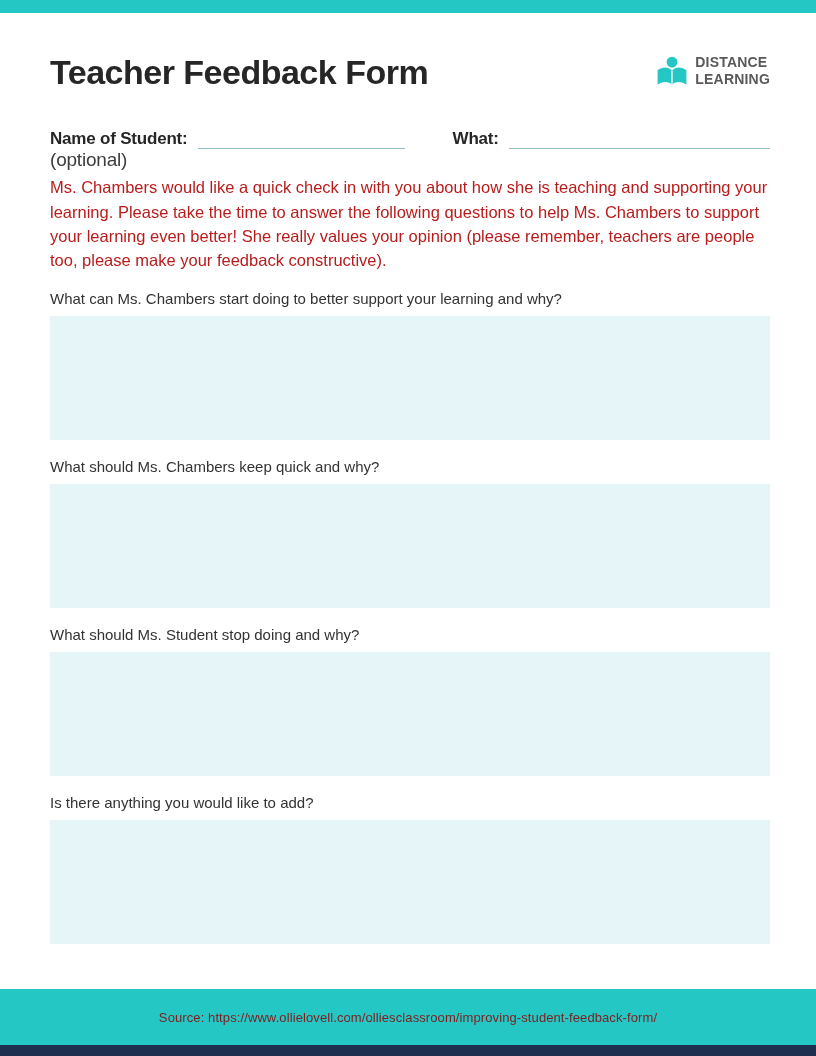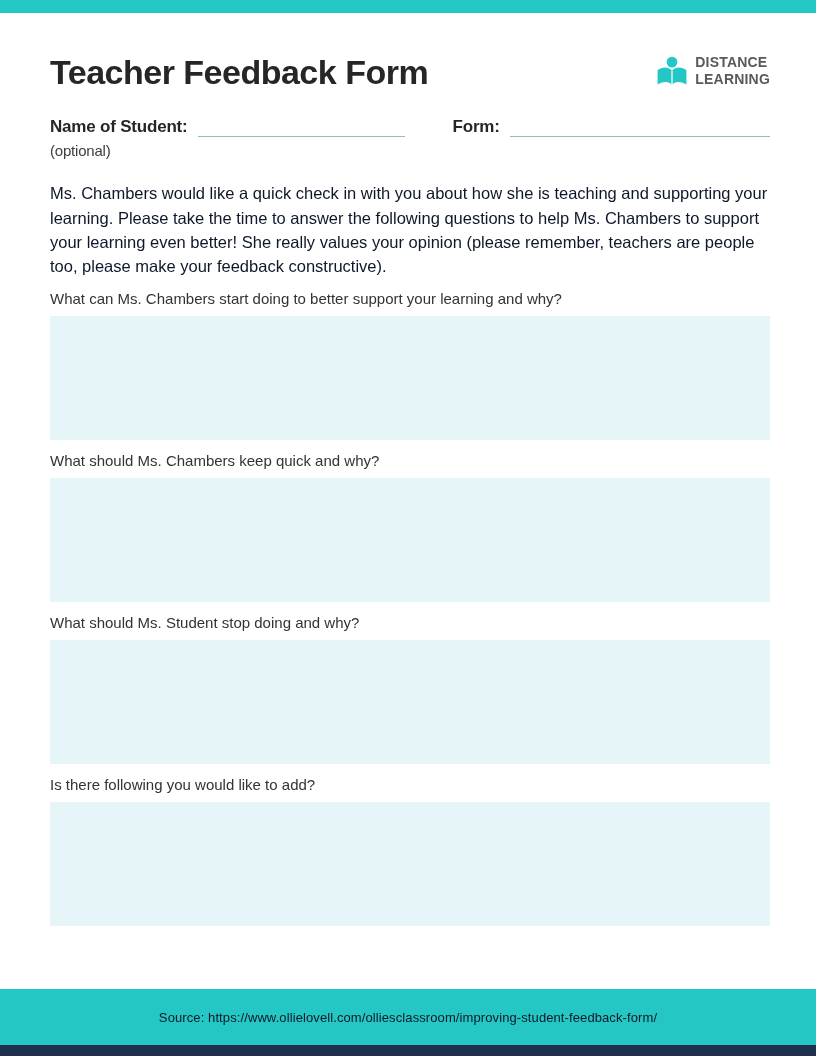--- a/index.html
+++ b/index.html
@@ -57,21 +57,21 @@
     font-weight: 700;
     color: #595959;
     line-height: 1.2;
     letter-spacing: 0.2px;
   }
 
   
   .info-row {
     display: flex;
     align-items: flex-end;
-    margin-top: 24px;
+    margin-top: 36px;
   }
   .field-label {
     font-size: 17px;
     font-weight: 700;
     color: #262626;
     white-space: nowrap;
     letter-spacing: -0.2px;
   }
   .name-group { display: flex; align-items: flex-end; flex: 1.08; }
   .date-group { display: flex; align-items: flex-end; flex: 1; margin-left: 36px; }
@@ -83,37 +83,36 @@
     border-bottom: 1.5px solid #8fbdc2;
     margin-left: 10px;
     height: 22px;
     font-family: "Liberation Sans", sans-serif;
     font-size: 15px;
     color: #333333;
     padding: 0 4px;
   }
   .name-group .line-input { margin-right: 12px; }
   .optional {
-    font-size: 15px;
+    font-size: 19px;
     color: #3d3d3d;
-    margin-top: 5px;
     letter-spacing: -0.2px;
   }
 
   
   .intro {
-    margin-top: 22px;
+    margin-top: 4px;
     font-size: 16.5px;
     line-height: 1.47;
-    color: #0f172a;
+    color: #b91c1c;
     max-width: 720px;
   }
 
   
-  .question { margin-top: 12px; }
+  .question { margin-top: 18px; }
   .q-label {
     font-size: 15px;
     color: #333333;
     margin-bottom: 9px;
   }
   .answer-box {
     display: block;
     width: 720px;
     height: 124px;
     background: #e5f5f8;
@@ -130,21 +129,21 @@
   .footer {
     flex: 0 0 auto;
     height: 56px;
     background: #24c7c4;
     display: flex;
     align-items: center;
     justify-content: center;
   }
   .footer .source {
     font-size: 13px;
-    color: #0f172a;
+    color: #7f1d1d;
     letter-spacing: 0.1px;
   }
   .footer-dark {
     flex: 0 0 auto;
     height: 11px;
     background: #1d2e4e;
   }
 </style>
 </head>
 <body>
@@ -171,21 +170,21 @@
         </div>
       </div>
     </div>
 
     <div class="info-row">
       <div class="name-group">
         <span class="field-label">Name of Student:</span>
         <input type="text" class="line-input" value="" style="">
       </div>
       <div class="date-group">
-        <span class="field-label">Form:</span>
+        <span class="field-label">What:</span>
         <input type="text" class="line-input" value="" style="">
       </div>
     </div>
     <div class="optional">(optional)</div>
 
     <p class="intro">Ms. Chambers would like a quick check in with you about how she is teaching and supporting your learning. Please take the time to answer the following questions to help Ms. Chambers to support your learning even better! She really values your opinion (please remember, teachers are people too, please make your feedback constructive).</p>
 
     <div class="question">
       <div class="q-label">What can Ms. Chambers start doing to better support your learning and why?</div>
       <textarea class="answer-box" style=""></textarea>
@@ -195,21 +194,21 @@
       <div class="q-label">What should Ms. Chambers keep quick and why?</div>
       <textarea class="answer-box" style=""></textarea>
     </div>
 
     <div class="question">
       <div class="q-label">What should Ms. Student stop doing and why?</div>
       <textarea class="answer-box" style=""></textarea>
     </div>
 
     <div class="question">
-      <div class="q-label">Is there following you would like to add?</div>
+      <div class="q-label">Is there anything you would like to add?</div>
       <textarea class="answer-box" style=""></textarea>
     </div>
 
   </div>
 
   <div class="footer">
     <span class="source">Source: https://www.ollielovell.com/olliesclassroom/improving-student-feedback-form/</span>
   </div>
   <div class="footer-dark"></div>
 

